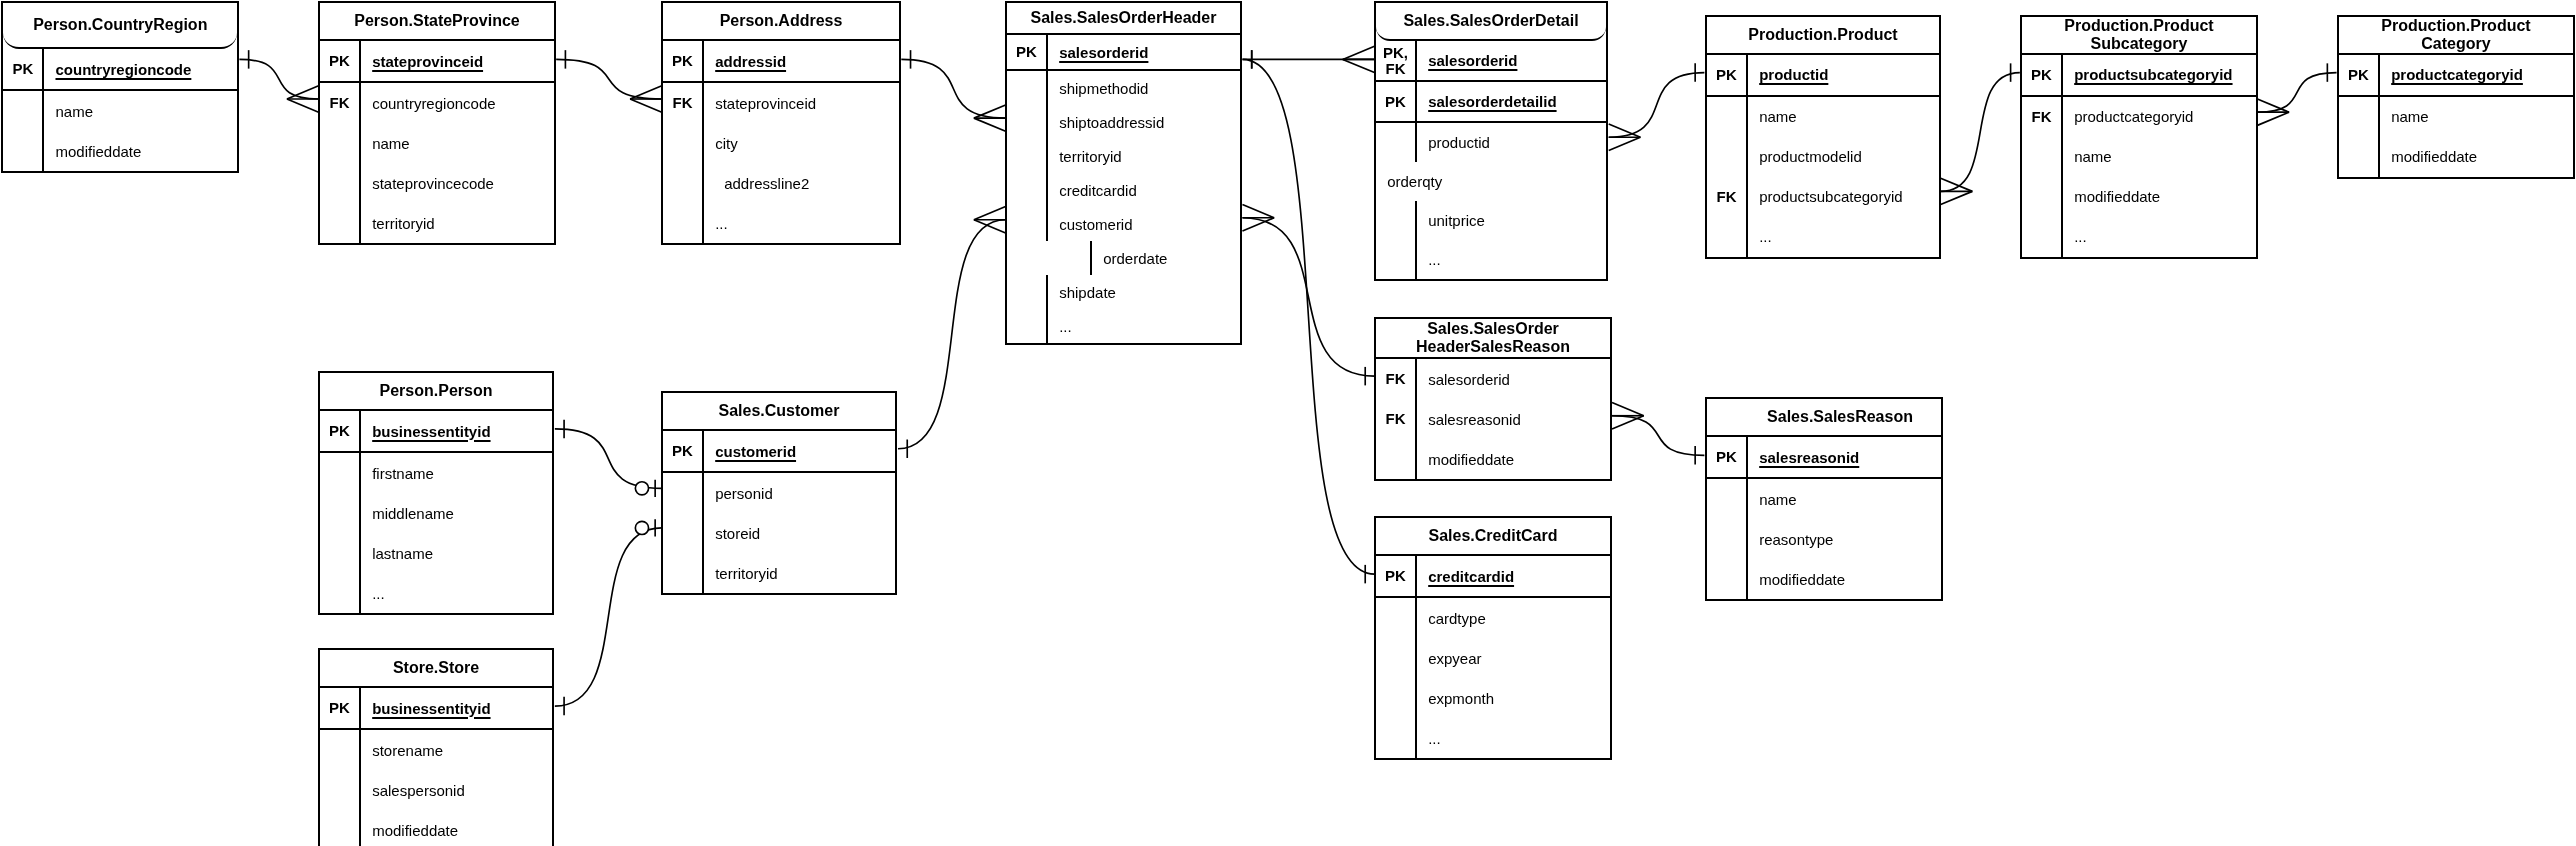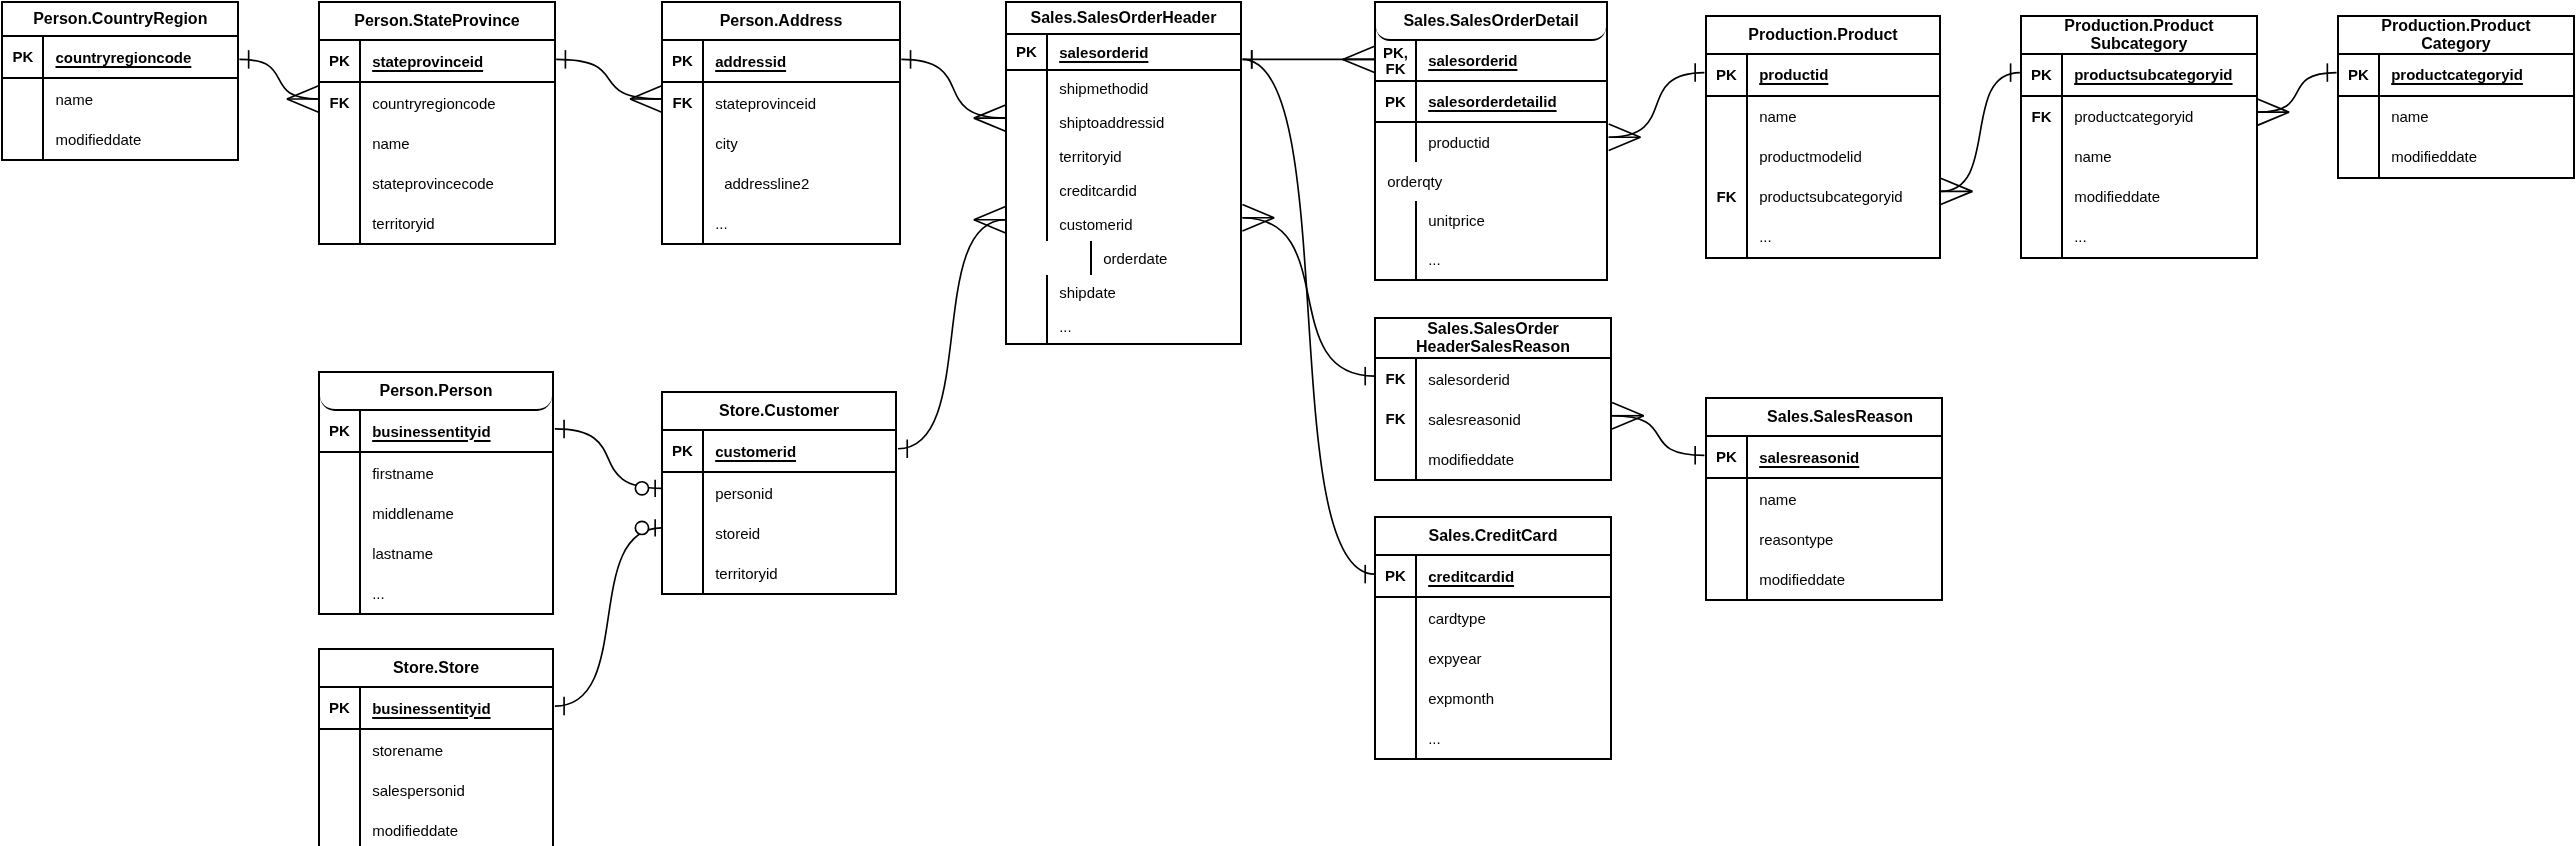--- a/index.html
+++ b/index.html
@@ -35,21 +35,21 @@
   #edge-layer{position:absolute;left:0;top:0;z-index:2;pointer-events:none;}
   #edge-layer path.edge{fill:none;stroke:#000;stroke-width:2.5px;}
   #edge-layer .marker{fill:none;stroke:#000;stroke-width:2.5px;}
   #edge-layer circle.marker{fill:#ffffff;}
 </style>
 </head>
 <body>
 
 <div id="diagram-root">
     <div class="entity" style="left: 1.3px; top: 1.3px; width: 238px;">
-      <div class="entity-title" style="height: 34px;">Person.CountryRegion</div>
+      <div class="entity-title" style="height: 46px; border-radius: 16px;">Person.CountryRegion</div>
       <div class="section">
         <div class="row pk" style="height: 40px;">
           <div class="keycell">PK</div>
           <div class="labelcell">
             <span>countryregioncode</span>
           </div>
         </div>
       </div>
       <div class="section">
         <div class="row" style="height: 40px;">
@@ -342,21 +342,21 @@
         </div>
         <div class="row" style="height: 40px;">
           <div class="keycell"></div>
           <div class="labelcell">
             <span>modifieddate</span>
           </div>
         </div>
       </div>
     </div>
     <div class="entity" style="left: 318px; top: 371px; width: 236px;">
-      <div class="entity-title" style="height: 38px; border-radius: 15px;">Person.Person</div>
+      <div class="entity-title" style="height: 38px;">Person.Person</div>
       <div class="section">
         <div class="row pk" style="height: 40px;">
           <div class="keycell">PK</div>
           <div class="labelcell">
             <span>businessentityid</span>
           </div>
         </div>
       </div>
       <div class="section">
         <div class="row" style="height: 40px;">
@@ -379,21 +379,21 @@
         </div>
         <div class="row" style="height: 40px;">
           <div class="keycell"></div>
           <div class="labelcell">
             <span>...</span>
           </div>
         </div>
       </div>
     </div>
     <div class="entity" style="left: 661px; top: 391px; width: 236px;">
-      <div class="entity-title" style="height: 38px;">Store.Customer</div>
+      <div class="entity-title" style="height: 38px;">Sales.Customer</div>
       <div class="section">
         <div class="row pk" style="height: 40px;">
           <div class="keycell">PK</div>
           <div class="labelcell">
             <span>customerid</span>
           </div>
         </div>
       </div>
       <div class="section">
         <div class="row" style="height: 40px;">

